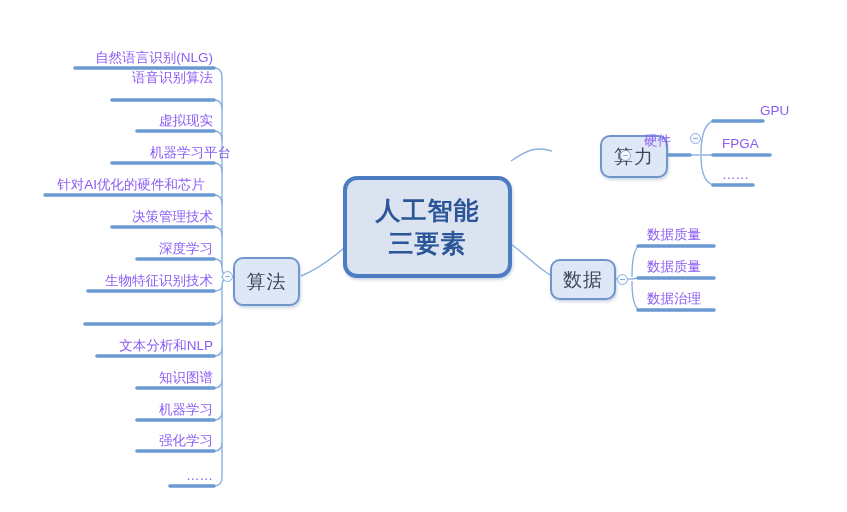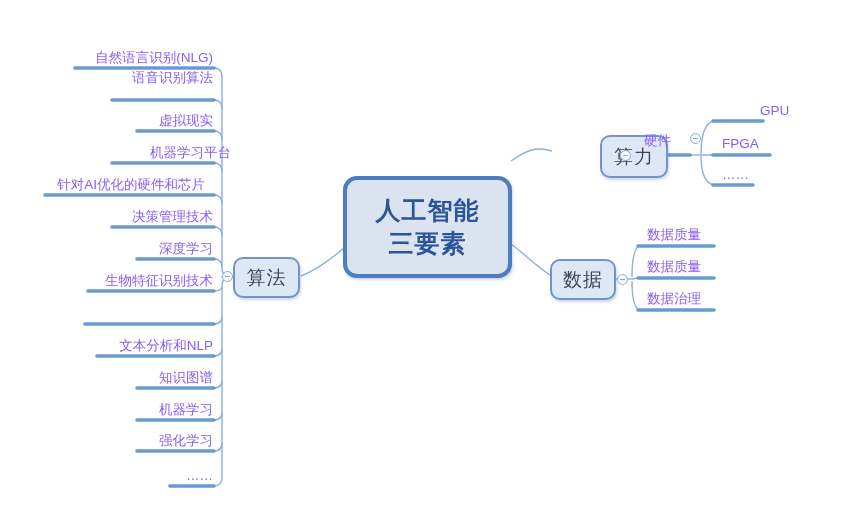--- a/index.html
+++ b/index.html
@@ -68,21 +68,21 @@
     <span>人工智能</span>
     <span>三要素</span>
   </div>
 
   <div class="node" style="left:552px;top:135px;width:68px;height:43px;margin-left:48px;">
     <span>算力</span>
   </div>
   <div class="node" style="left:550px;top:259px;width:66px;height:41px;justify-content:center;">
     <span>数据</span>
   </div>
-  <div class="node" style="left:233px;top:257px;width:67px;height:41px;text-align:center;">
+  <div class="node" style="left:233px;top:257px;width:67px;height:49px;text-align:center;">
     <span>算法</span>
   </div>
 
   <div class="collapse" style="left:620px;top:150px;"></div>
   <div class="collapse" style="left:690px;top:133px;"></div>
   <div class="collapse" style="left:617px;top:274px;"></div>
   <div class="collapse" style="left:222px;top:271px;"></div>
 
   <div class="leaf" style="left:644px;top:132px;">硬件</div>
   <div class="leaf" style="left:760px;top:102px;">GPU</div>

